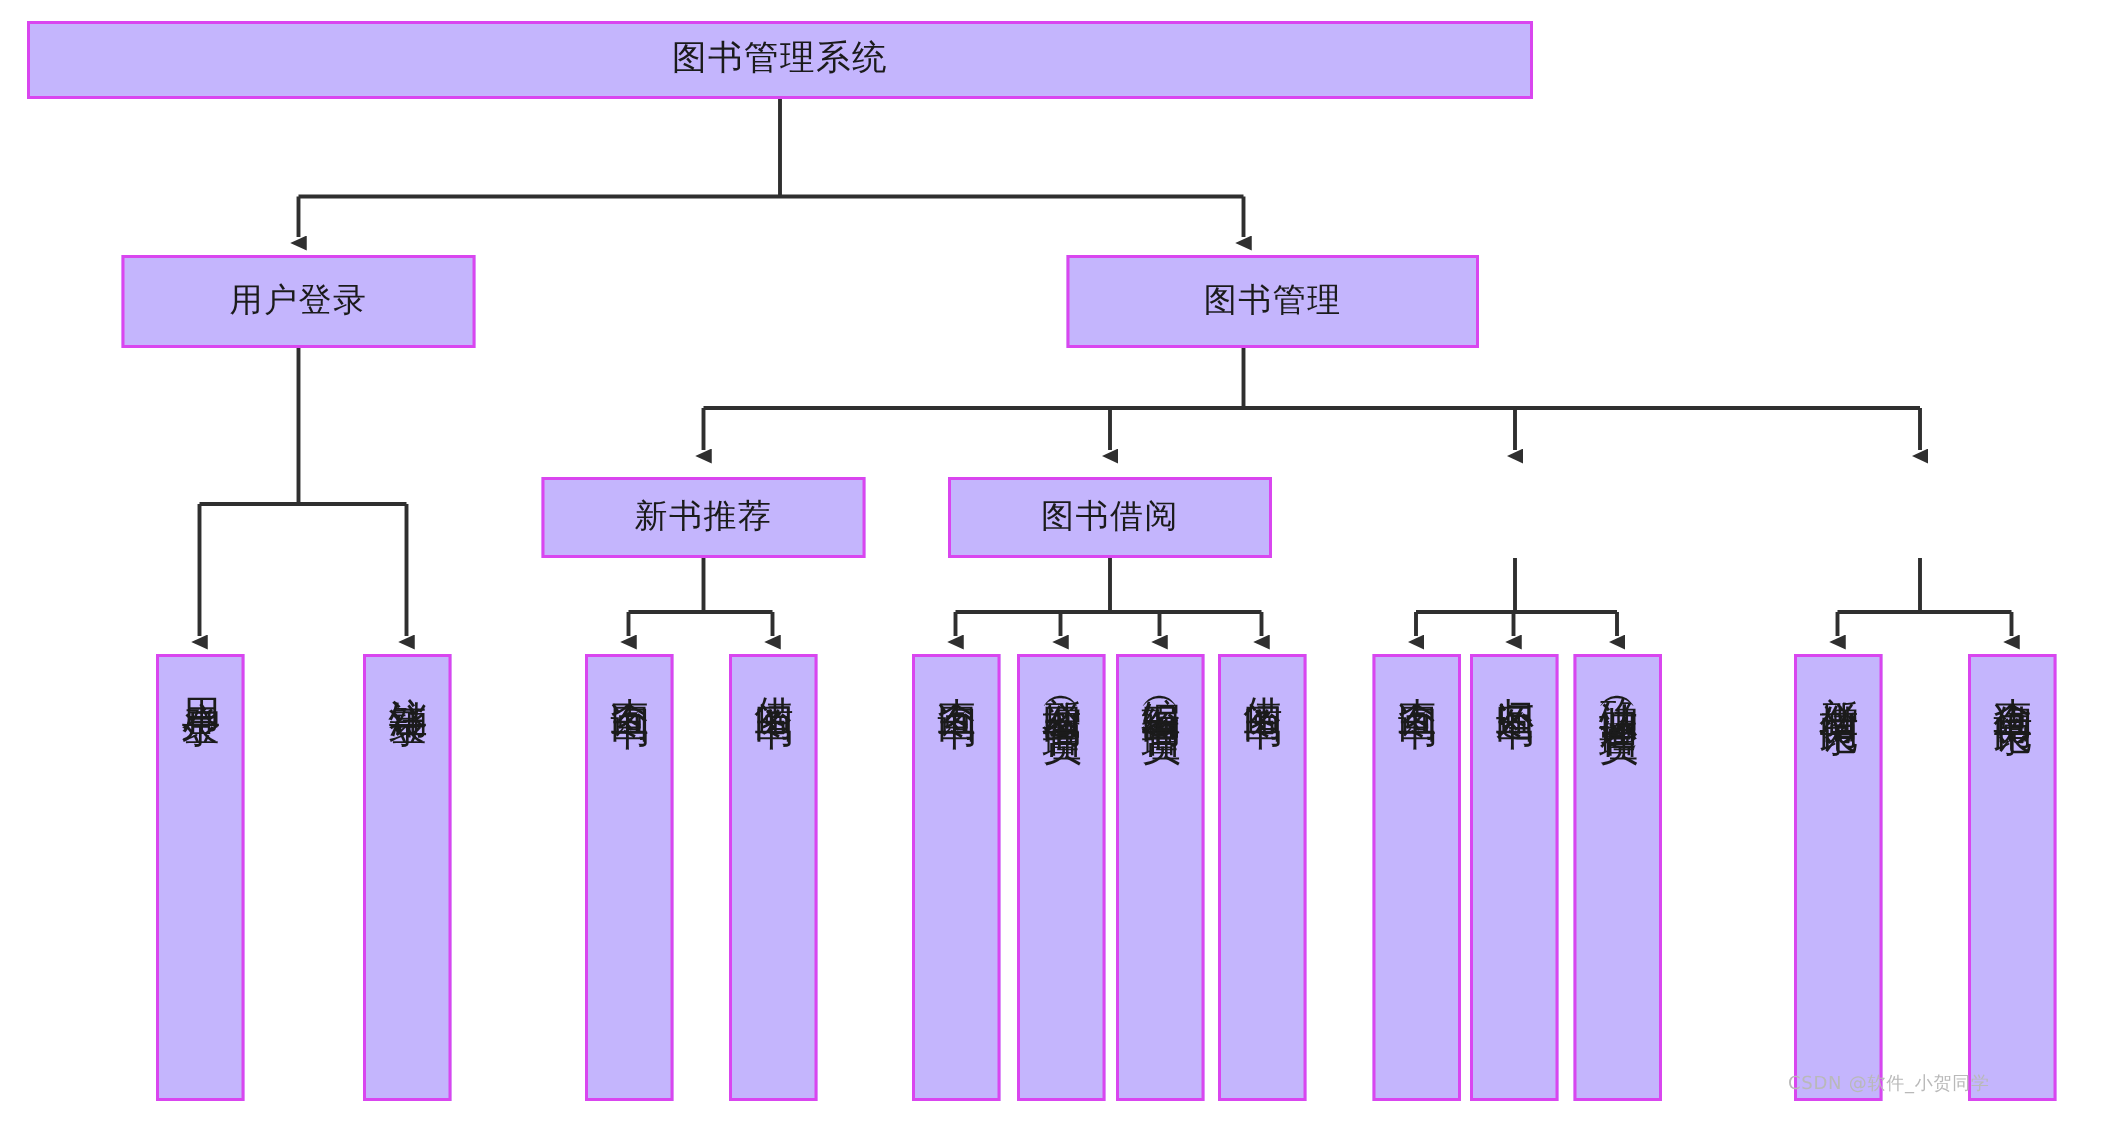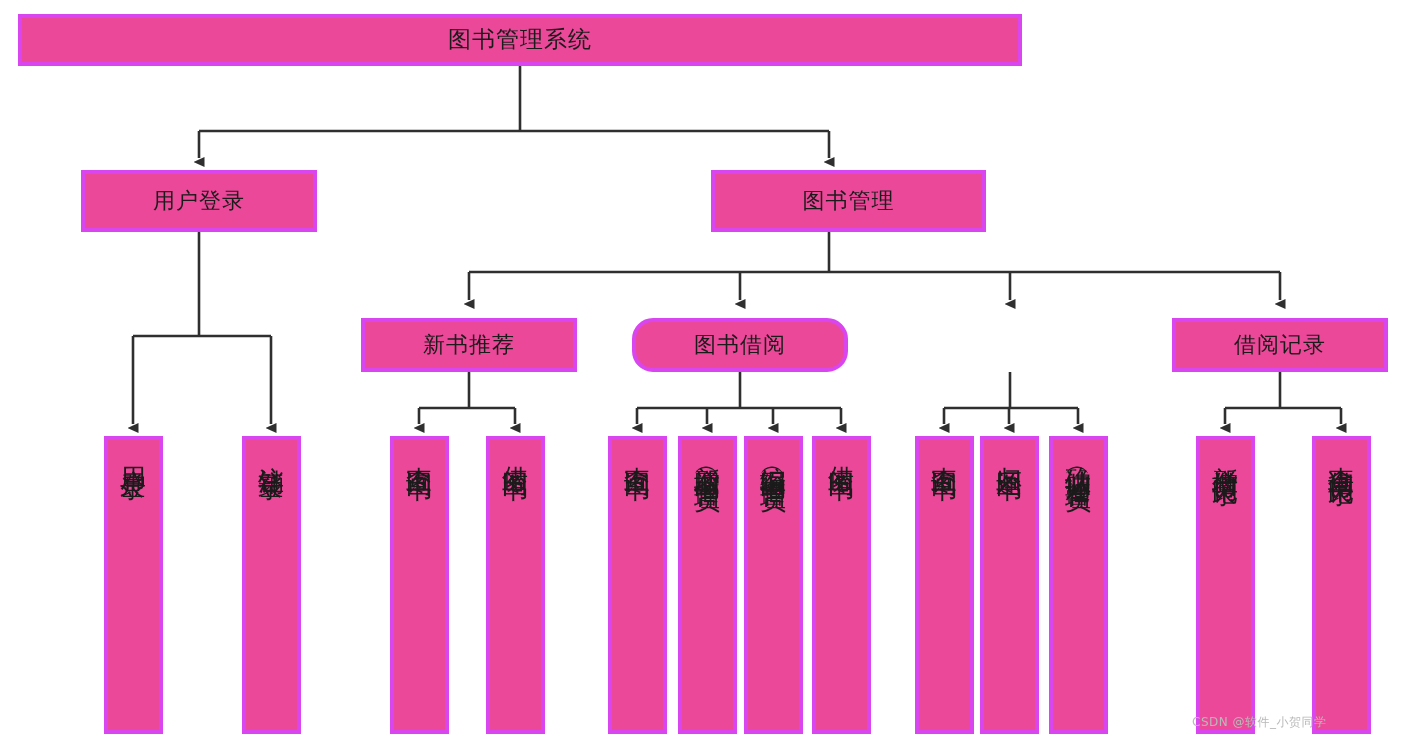--- a/index.html
+++ b/index.html
@@ -21,22 +21,22 @@
     position: absolute;
     left: 0;
     top: 0;
     width: 1405px;
     height: 747px;
     pointer-events: none;
   }
   .node {
     position: absolute;
     box-sizing: border-box;
-    background: #ec4899;
-    border: 4px solid #d946ef;
+    background: #c4b5fd;
+    border: 2px solid #d946ef;
     display: flex;
     align-items: center;
     justify-content: center;
     overflow: hidden;
   }
   .node .label {
     color: #1b1b1b;
     line-height: 1.18;
     text-align: center;
     white-space: pre;
@@ -134,25 +134,22 @@
   <div class="node horiz" style="left:81px; top:170px; width:236px; height:62px;">
     <span class="label">用户登录</span>
   </div>
   <div class="node horiz" style="left:711px; top:170px; width:275px; height:62px;">
     <span class="label">图书管理</span>
   </div>
 
   <div class="node horiz" style="left:361px; top:318px; width:216px; height:54px;">
     <span class="label">新书推荐</span>
   </div>
-  <div class="node horiz" style="left:632px; top:318px; width:216px; height:54px;border-radius:21px;">
+  <div class="node horiz" style="left:632px; top:318px; width:216px; height:54px;">
     <span class="label">图书借阅</span>
-  </div>
-  <div class="node horiz" style="left:1172px; top:318px; width:216px; height:54px;">
-    <span class="label">借阅记录</span>
   </div>
 
   <div class="node vert" style="left:104px; top:436px; width:59px; height:298px;">
     <span class="label">用户登录</span>
   </div>
   <div class="node vert" style="left:242px; top:436px; width:59px; height:298px;">
     <span class="label">注销登录</span>
   </div>
 
   <div class="node vert" style="left:390px; top:436px; width:59px; height:298px;">

